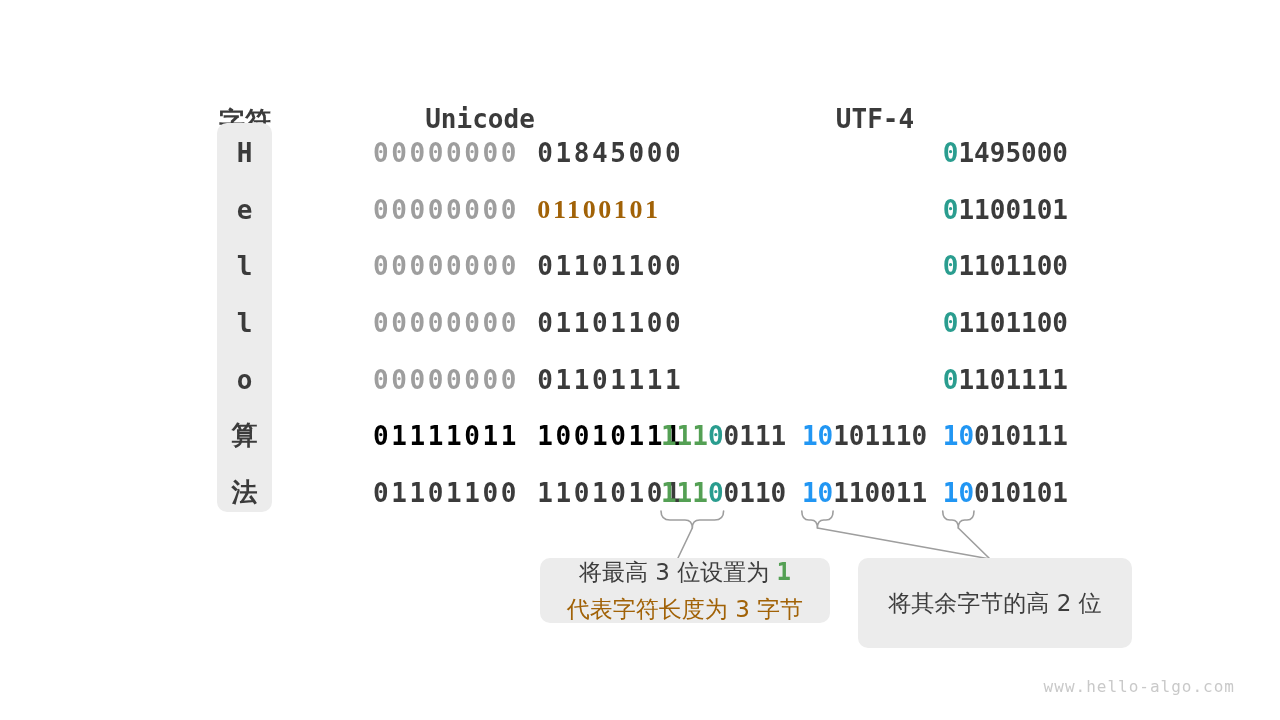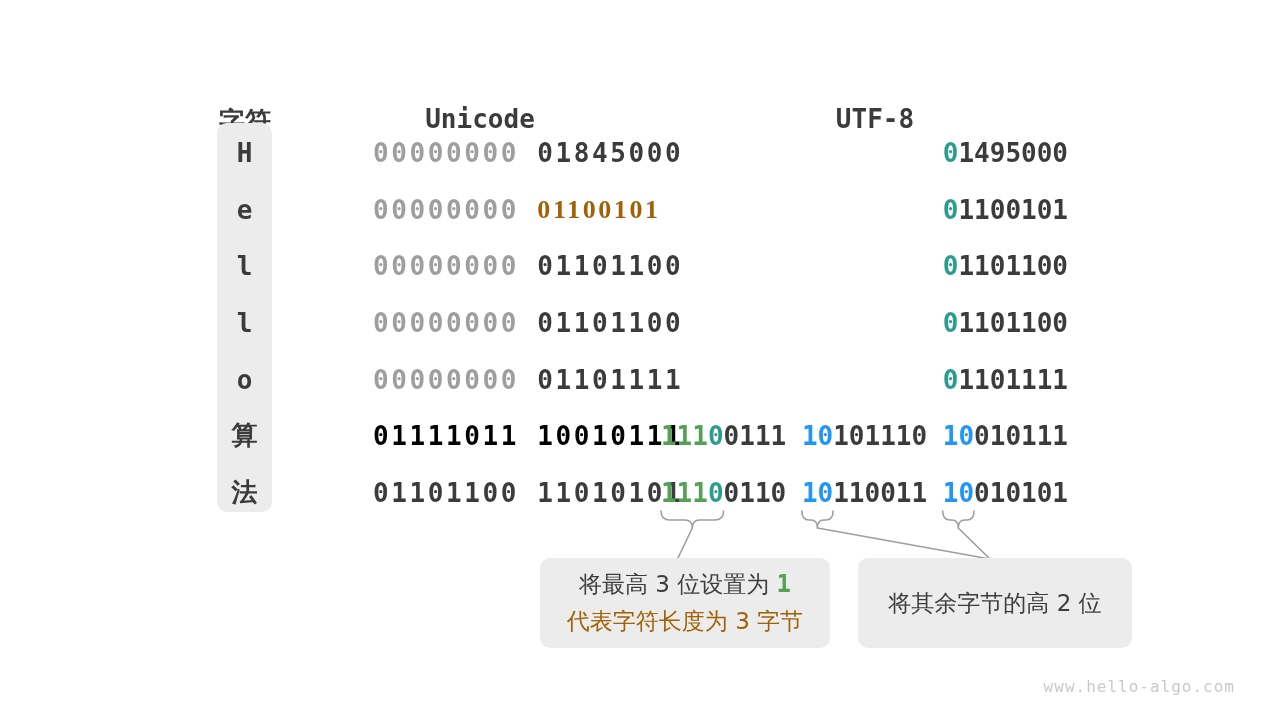--- a/index.html
+++ b/index.html
@@ -36,35 +36,35 @@
     position:absolute;background:#ececec;border-radius:10px;
     display:flex;flex-direction:column;justify-content:center;align-items:center;
     font-family:"DejaVu Sans","Liberation Sans",sans-serif;
     font-size:23px;line-height:37px;color:#3d3d3d;white-space:pre;
   }
   .callout-line{display:block;text-align:center;}
   .callout .emph{
     font-family:"DejaVu Sans Mono","Liberation Mono",monospace;
     font-weight:700;font-size:24px;
   }
-  .callout-left{left:540px;top:558px;width:290px;height:90px;}
+  .callout-left{left:540px;top:558px;width:290px;height:65px;}
   .callout-right{left:858px;top:558px;width:274px;height:90px;justify-content:center;}
   .watermark{
     position:absolute;right:45px;bottom:24px;font-size:16px;
     color:#c9c9c9;letter-spacing:1px;
   }
 </style>
 </head>
 <body>
 
 <div class="canvas">
 
   <div class="hdr hdr-cjk" style="left:245px">字符</div>
   <div class="hdr" style="left:480px">Unicode</div>
-  <div class="hdr" style="left:875px">UTF-8</div>
+  <div class="hdr" style="left:875px">UTF-4</div>
 
   <div class="char-box"></div>
 
   <div class="row" style="top:124px">
     <div class="cell-char">H</div>
     <div class="cell-unicode"><span style="color: rgb(158, 158, 158);">00000000 </span><span style="color: rgb(59, 59, 59);">01845000</span></div>
     <div class="cell-utf8"><span class="emph" style="color: rgb(42, 157, 143);">0</span><span style="color: rgb(59, 59, 59);">1495000</span></div>
   </div>
   <div class="row" style="top:181px">
     <div class="cell-char">e</div>

